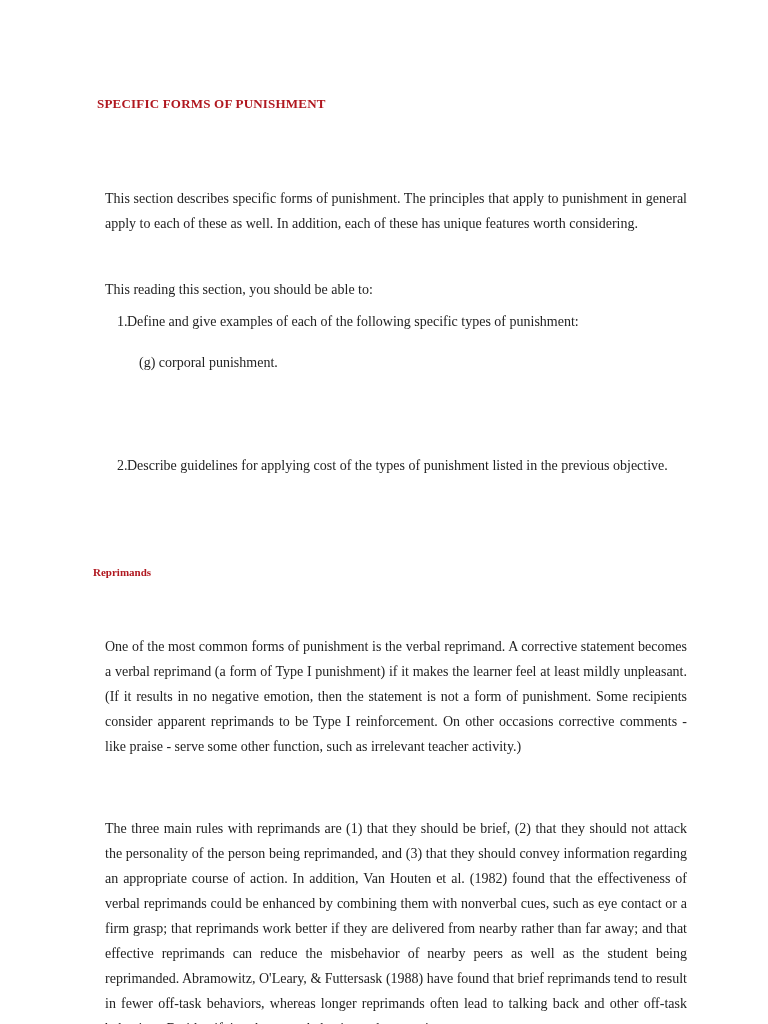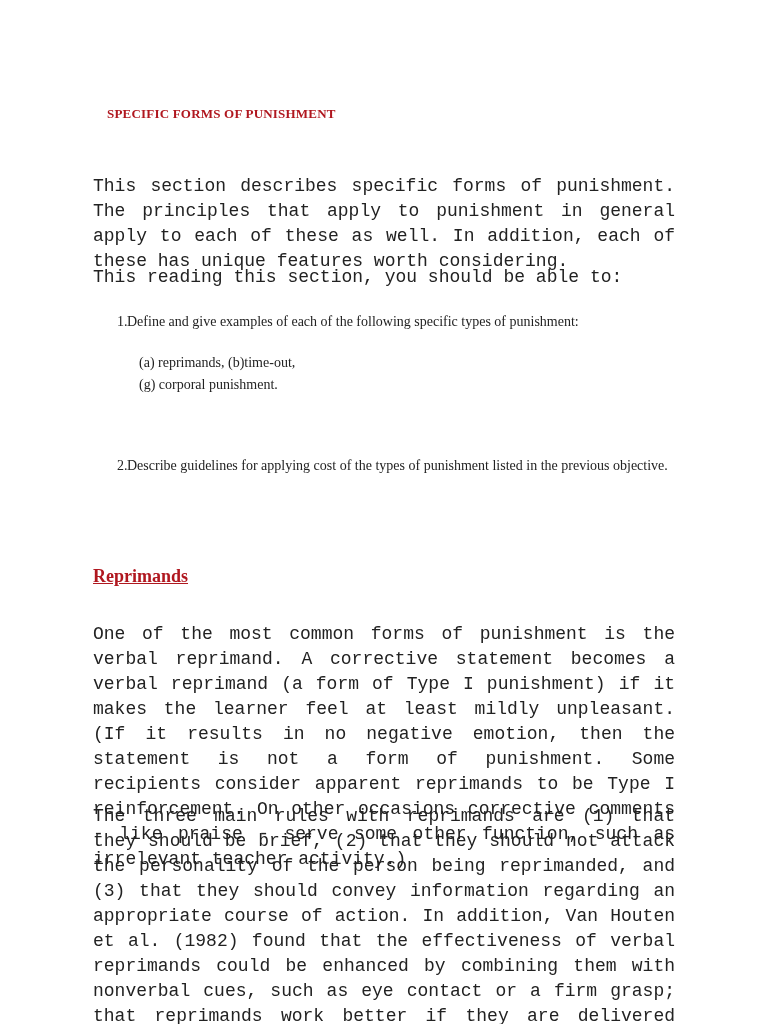--- a/index.html
+++ b/index.html
@@ -18,37 +18,36 @@
     .page {
       position: absolute;
       left: 93px;
       top: 0;
       width: 582px;
     }
     .title {
       position: absolute;
       top: 92px;
       left: 0;
-      margin: 14px;
+      margin: 4px;
       font-size: 13px;
       font-weight: bold;
       color: #b0171f;
       letter-spacing: 0.2px;
       white-space: nowrap;
     }
     .p {
       position: absolute;
       left: 0;
       width: 582px;
-      margin: 0;
-      font-size: 18px;
+      margin: 12px;
+      font-size: 14px;
       line-height: 25px;
       text-align: justify;
       text-align-last: left;
-      font-family: Liberation Mono, monospace;
     }
     .intro { top: 174px; }
     .lead { top: 265px; }
     .obj {
       position: absolute;
       left: 24px;
       width: 558px;
       font-size: 14px;
       line-height: 25px;
       margin: 0;
@@ -74,45 +73,43 @@
       padding: 0;
       list-style: none;
       font-size: 14px;
       line-height: 21.5px;
     }
     .h2 {
       position: absolute;
       top: 566px;
       left: 0;
       margin: 0;
-      font-size: 18px;
+      font-size: 11px;
       font-weight: bold;
       color: #b0171f;
-      text-decoration: underline;
     }
     .rep1 { top: 622px; }
     .rep2 { top: 804px; }
   </style>
 </head>
 <body>
 
 <div class="page">
   <h1 class="title">SPECIFIC FORMS OF PUNISHMENT</h1>
 
   <p class="p intro">This section describes specific forms of punishment. The principles that apply to punishment in general apply to each of these as well. In addition, each of these has unique features worth considering.</p>
 
   <p class="p lead">This reading this section, you should be able to:</p>
 
   <div class="obj obj1">
     <span class="num">1.</span>
     <span class="txt">Define and give examples of each of the following specific types of punishment:</span>
   </div>
 
   <ul class="sublist">
-    <li>(a) reprimands, (b)time-out,</li>
     <li>(g) corporal punishment.</li>
   </ul>
 
   <div class="obj obj2">
     <span class="num">2.</span>
     <span class="txt">Describe guidelines for applying cost of the types of punishment listed in the previous objective.</span>
   </div>
 
   <h2 class="h2">Reprimands</h2>
 

